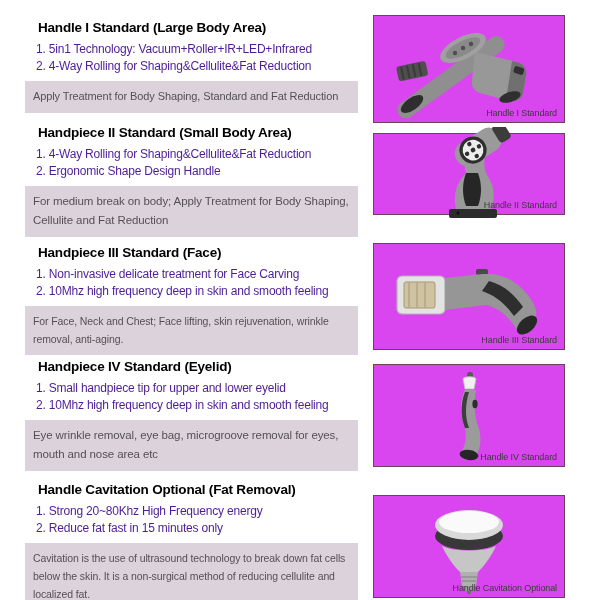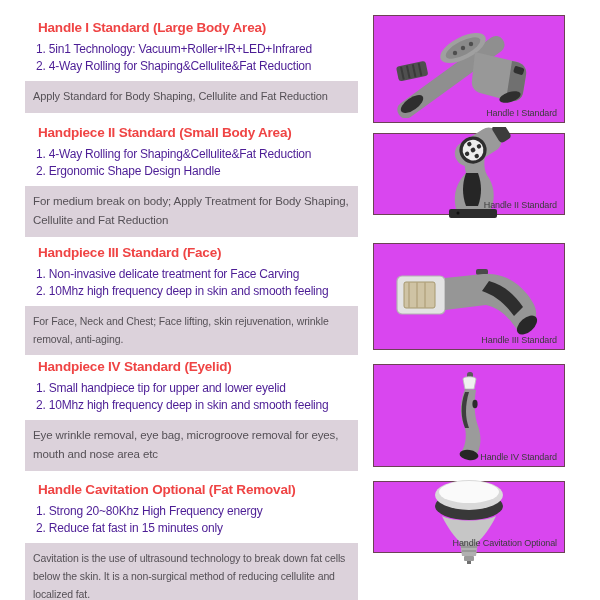--- a/index.html
+++ b/index.html
@@ -3,21 +3,21 @@
 <meta charset="utf-8">
 <style>
   html,body{margin:0;padding:0;background:#fff;}
   .page{
     position:relative;width:600px;height:600px;background:#ffffff;overflow:hidden;
     font-family:"Liberation Sans","DejaVu Sans",sans-serif;
   }
   
   .spec{position:absolute;left:25px;width:333px;}
   .spec .title{
-    margin:0 0 6px 13px;font-size:13.5px;font-weight:700;color:#ef4444;
+    margin:0 0 6px 13px;font-size:13.5px;font-weight:700;color:#000000;
     letter-spacing:-0.2px;
   }
   .spec .item{
     margin:0 0 0 11px;font-size:12px;color:#4c1d95;line-height:17px;
     letter-spacing:-0.2px;
   }
   .spec .note{
     margin-top:6px;background:#dcd2db;color:#555056;
     padding:6px 8px 7px 8px;letter-spacing:-0.1px;line-height:19px;
   }
@@ -26,37 +26,37 @@
   .note.n-sm{font-size:10.5px;line-height:18px;}
   .s1{top:20px;} .s2{top:125px;} .s3{top:245px;} .s4{top:359px;} .s5{top:482px;}
   
   .frame{
     position:absolute;left:373px;width:192px;background:#d946ef;
     border:1px solid #6d4156;box-sizing:border-box;
     display:flex;align-items:center;justify-content:center;
   }
   .f1{top:15px;height:108px;} .f2{top:133px;height:82px;}
   .f3{top:243px;height:107px;} .f4{top:364px;height:103px;}
-  .f5{top:481px;height:72px;}
+  .f5{top:495px;height:103px;}
   .frame .caption{
     position:absolute;right:7px;bottom:4px;font-size:9px;color:#3b3b3b;
     letter-spacing:-0.1px;
   }
   .frame svg{display:block;}
 </style>
 </head>
 <body>
 
 <div class="page">
 
   <section class="spec s1">
     <h3 class="title">Handle I Standard (Large Body Area)</h3>
     <p class="item">1. 5in1 Technology: Vacuum+Roller+IR+LED+Infrared</p>
     <p class="item">2. 4-Way Rolling for Shaping&amp;Cellulite&amp;Fat Reduction</p>
-    <div class="note n-one">Apply Standard for Body Shaping, Cellulite and Fat Reduction</div>
+    <div class="note n-one">Apply Treatment for Body Shaping, Standard and Fat Reduction</div>
   </section>
 
   <section class="spec s2">
     <h3 class="title">Handpiece II Standard (Small Body Area)</h3>
     <p class="item">1. 4-Way Rolling for Shaping&amp;Cellulite&amp;Fat Reduction</p>
     <p class="item">2. Ergonomic Shape Design Handle</p>
     <div class="note n-md">For medium break on body; Apply Treatment for Body Shaping, Cellulite and Fat Reduction</div>
   </section>
 
   <section class="spec s3">

